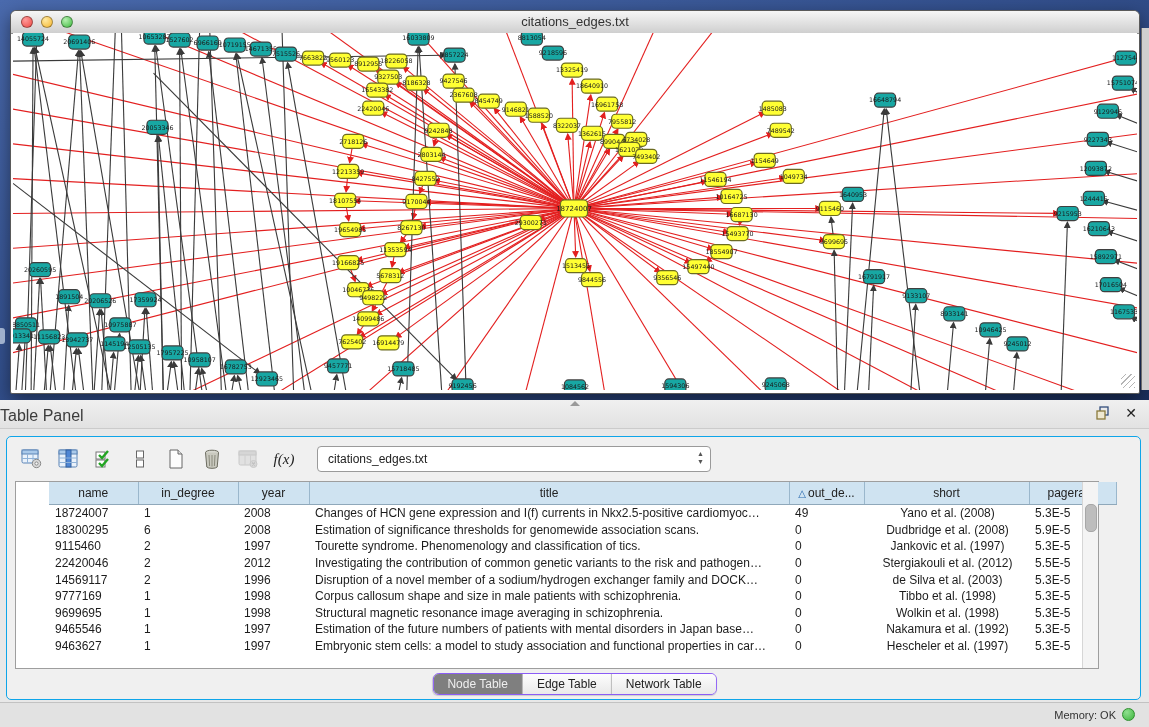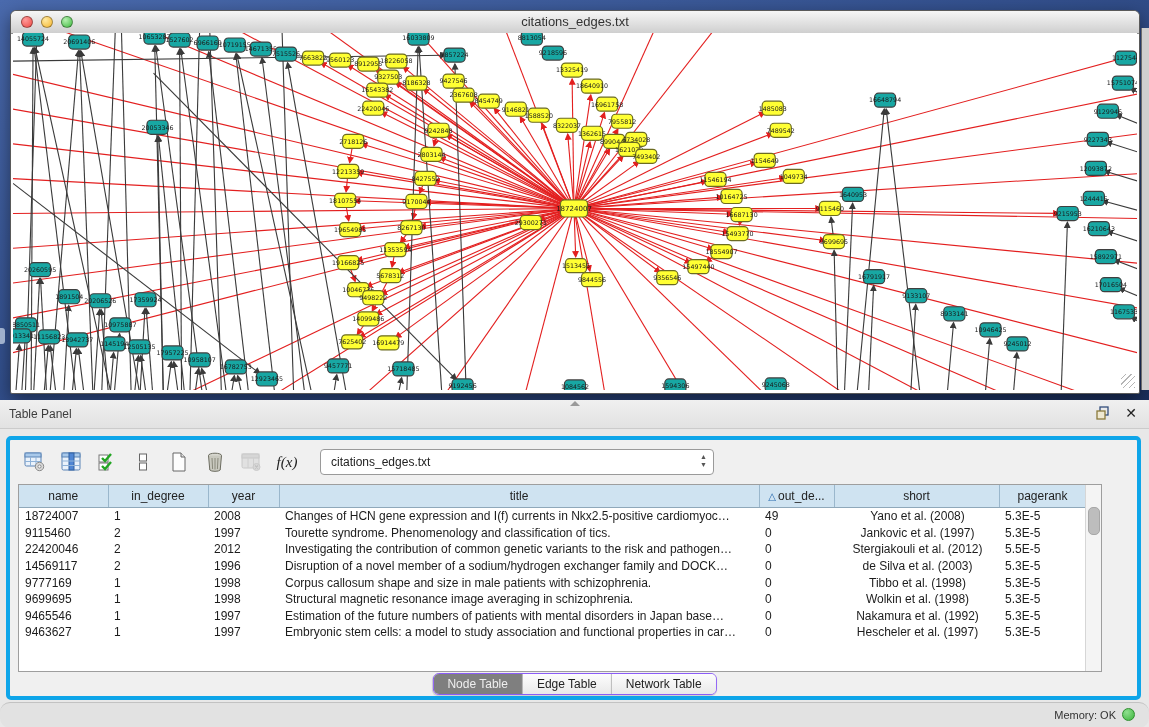--- a/index.html
+++ b/index.html
@@ -26,41 +26,41 @@
   .grip{position:absolute;right:2px;bottom:2px;width:14px;height:14px;
         background:repeating-linear-gradient(135deg,transparent 0 3px,#b5b5b5 3px 4px);}
   .sliver{position:absolute;left:1141px;top:28px;width:8px;height:362px;
           background:#cfcfcf;border-left:1px solid #6d6d6d;}
   .edge-handle{position:absolute;left:0;top:328px;width:5px;height:16px;background:#9fb0cc;
                border-radius:0 3px 3px 0;}
   
   .table-panel{position:absolute;left:0;top:400px;width:1149px;height:327px;background:#e8e8e8;}
   .tp-header{position:absolute;left:0;top:0;right:0;height:28px;
              background:linear-gradient(#f0f0f0,#e2e2e2);border-bottom:1px solid #cbcbcb;}
-  .tp-title{position:absolute;left:9px;top:7px;font-size:12px;color:#3c3c3c;}
+  .tp-title{position:absolute;left:0;top:7px;font-size:16px;color:#3c3c3c;}
   .tp-actions{position:absolute;right:10px;top:5px;display:flex;gap:12px;align-items:center;}
   .tp-actions .act{width:16px;height:16px;cursor:pointer;color:#222;font-weight:bold;
                    display:flex;align-items:center;justify-content:center;font-size:14px;}
   .splitter{position:absolute;left:50%;top:1px;transform:translateX(-50%);
             width:0;height:0;border-left:5px solid transparent;border-right:5px solid transparent;
             border-bottom:5px solid #9a9a9a;}
   .inner{position:absolute;left:6px;top:36px;width:1135px;height:264px;
-         background:#f0f0f0;border:4px solid #0ea5e9;border-radius:5px;box-sizing:border-box;}
+         background:#f0f0f0;border:1px solid #0ea5e9;border-radius:5px;box-sizing:border-box;}
   .toolbar{position:absolute;left:10px;top:6px;height:32px;display:flex;align-items:center;gap:6px;}
   .tbtn{width:30px;height:28px;border:none;background:transparent;display:flex;
         align-items:center;justify-content:center;padding:0;cursor:pointer;}
   .fxlabel{font-family:"Liberation Serif","DejaVu Serif",serif;font-style:italic;
            font-size:15px;color:#222;}
   .netselect{margin-left:12px;width:392px;height:24px;background:#fff;border:1px solid #9a9a9a;
              border-radius:4px;position:relative;font-size:12px;color:#222;cursor:pointer;}
   .netselect .val{position:absolute;left:10px;top:5px;}
   .netselect .spin{position:absolute;right:6px;top:3px;font-size:7px;line-height:8px;color:#555;text-align:center;}
   
   .tblwrap{position:absolute;left:8px;top:44px;width:1084px;height:188px;background:#fff;
-           border:1px solid #9e9e9e;box-sizing:border-box;}
+           border:1px solid #9e9e9e;box-sizing:border-box;padding-left:33px;}
   table.data{border-collapse:collapse;table-layout:fixed;width:1067px;font-size:12px;color:#1c1c1c;}
   table.data th{height:20px;background:#cfe3f1;border-right:1px solid #9ab7cc;
                 border-bottom:1px solid #8fa8ba;font-weight:normal;font-size:12px;color:#222;
                 overflow:hidden;white-space:nowrap;cursor:pointer;}
   table.data td{height:16.6px;padding:0 4px 0 6px;overflow:hidden;white-space:nowrap;
                 text-overflow:clip;}
   td.c-short{text-align:center;}
   td.c-name{padding-left:6px;}
   .sortmark{color:#2b6cb0;font-size:10px;margin-right:2px;}
   .vscroll{position:absolute;right:0;top:0;width:15px;height:186px;background:#f4f4f4;
@@ -70,21 +70,21 @@
   
   .tabs{position:absolute;left:50%;top:273px;transform:translateX(-50%);display:flex;
         border:1px solid #8b5cf6;border-radius:6px;overflow:hidden;height:20px;
         box-shadow:0 1px 1px rgba(0,0,0,.15);z-index:5;}
   .tab{padding:0 14px;font-size:12px;display:flex;align-items:center;cursor:pointer;
        background:linear-gradient(#fdfdfd,#e9e9e9);color:#222;border-right:1px solid #b5b5b5;}
   .tab:last-child{border-right:none;}
   .tab.sel{background:#7f7f7f;color:#efefef;}
   
   .statusbar{position:absolute;left:0;top:702px;width:1149px;height:25px;background:#e2e2e2;
-             border-top:1px solid #c2c2c2;border-radius:10px;}
+             border-top:1px solid #c2c2c2;}
   .mem{position:absolute;right:14px;top:5px;display:flex;align-items:center;gap:6px;
        font-size:11px;color:#333;}
   .memdot{width:13px;height:13px;border-radius:50%;background:radial-gradient(circle at 35% 30%,#8fe08f,#3cb53c);
           border:1px solid #2e8f2e;box-sizing:border-box;cursor:pointer;}
 </style>
 </head>
 <body>
 
 <div class="desktop">
   <div class="net-window">
@@ -843,20 +843,29 @@
             <tr>
               <td class="c-name">18724007</td>
               <td>1</td>
               <td>2008</td>
               <td>Changes of HCN gene expression and I(f) currents in Nkx2.5-positive cardiomyoc…</td>
               <td>49</td>
               <td class="c-short">Yano et al. (2008)</td>
               <td>5.3E-5</td>
             </tr>
             <tr>
+              <td class="c-name">18300295</td>
+              <td>6</td>
+              <td>2008</td>
+              <td>Estimation of significance thresholds for genomewide association scans.</td>
+              <td>0</td>
+              <td class="c-short">Dudbridge et al. (2008)</td>
+              <td>5.9E-5</td>
+            </tr>
+            <tr>
               <td class="c-name">9115460</td>
               <td>2</td>
               <td>1997</td>
               <td>Tourette syndrome. Phenomenology and classification of tics.</td>
               <td>0</td>
               <td class="c-short">Jankovic et al. (1997)</td>
               <td>5.3E-5</td>
             </tr>
             <tr>
               <td class="c-name">22420046</td>

